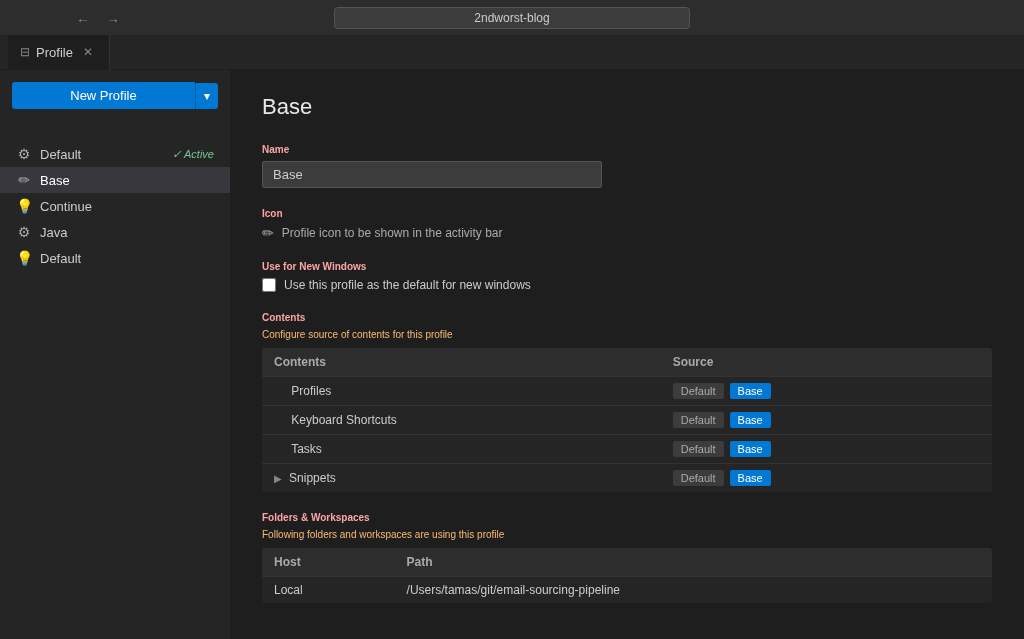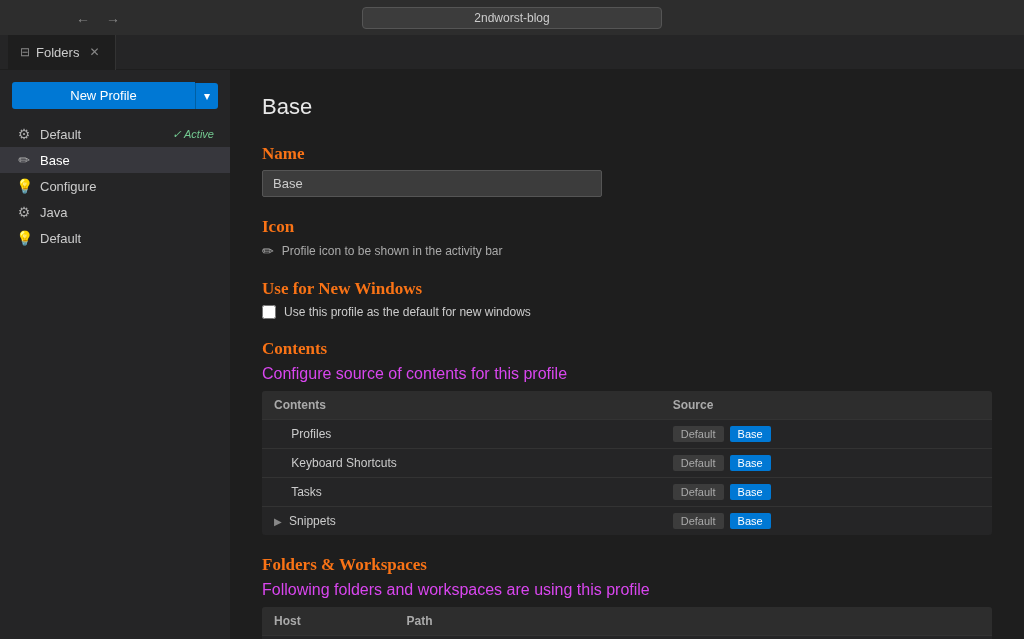--- a/index.html
+++ b/index.html
@@ -38,21 +38,21 @@
       cursor: pointer;
       padding: 4px 6px;
       font-size: 14px;
     }
     .titlebar-search {
       background: #3c3c3c;
       border: 1px solid #555;
       border-radius: 4px;
       color: #ccc;
       padding: 3px 12px;
-      width: 300px;
+      width: 356px;
       font-size: 12px;
       text-align: center;
     }
 
     
     .tabbar {
       height: 35px;
       background: #252526;
       display: flex;
       align-items: center;
@@ -92,20 +92,21 @@
     }
 
     
     .sidebar {
       width: 230px;
       background: #252526;
       display: flex;
       flex-direction: column;
       flex-shrink: 0;
       padding: 8px 0;
+      gap: 20px;
     }
 
     .new-profile-container {
       display: flex;
       align-items: center;
       margin: 4px 12px 12px 12px;
     }
     .new-profile-btn {
       flex: 1;
       background: #0078d4;
@@ -163,29 +164,28 @@
 
     .content h1 {
       font-size: 22px;
       font-weight: 300;
       color: #e8e8e8;
       margin-bottom: 24px;
     }
 
     .section { margin-bottom: 20px; }
     .section-title {
-      font-size: 17px;
+      font-size: 10px;
       font-weight: 600;
-      color: #f97316;
+      color: #fca5a5;
       margin-bottom: 6px;
-      font-family: Liberation Serif, serif;
     }
     .section-desc {
-      font-size: 16px;
-      color: #d946ef;
+      font-size: 10px;
+      color: #fdba74;
       margin-bottom: 8px;
     }
 
     .name-input {
       background: #3c3c3c;
       border: 1px solid #555;
       border-radius: 2px;
       color: #ccc;
       padding: 5px 10px;
       width: 340px;
@@ -302,21 +302,21 @@
   <div class="titlebar-nav">
     <button>←</button>
     <button>→</button>
   </div>
   <input class="titlebar-search" type="text" readonly="" value="2ndworst-blog" style="">
 </div>
 
 <div class="tabbar">
   <div class="tab">
     <span class="tab-icon">⊟</span>
-    <span>Folders</span>
+    <span>Profile</span>
     <button class="tab-close">✕</button>
   </div>
 </div>
 
 <div class="main">
 
   <div class="sidebar">
     <div class="new-profile-container">
       <button class="new-profile-btn">New Profile</button>
       <button class="new-profile-dropdown">▾</button>
@@ -328,21 +328,21 @@
     <span class="sidebar-item-label">Default</span>
     <span class="sidebar-item-badge">✓ Active</span>
   </div>
         <div class="sidebar-item active">
     <span class="sidebar-item-icon">✏</span>
     <span class="sidebar-item-label">Base</span>
 
   </div>
         <div class="sidebar-item">
     <span class="sidebar-item-icon">💡</span>
-    <span class="sidebar-item-label">Configure</span>
+    <span class="sidebar-item-label">Continue</span>
 
   </div>
         <div class="sidebar-item">
     <span class="sidebar-item-icon">⚙</span>
     <span class="sidebar-item-label">Java</span>
 
   </div>
         <div class="sidebar-item">
     <span class="sidebar-item-icon">💡</span>
     <span class="sidebar-item-label">Default</span>

